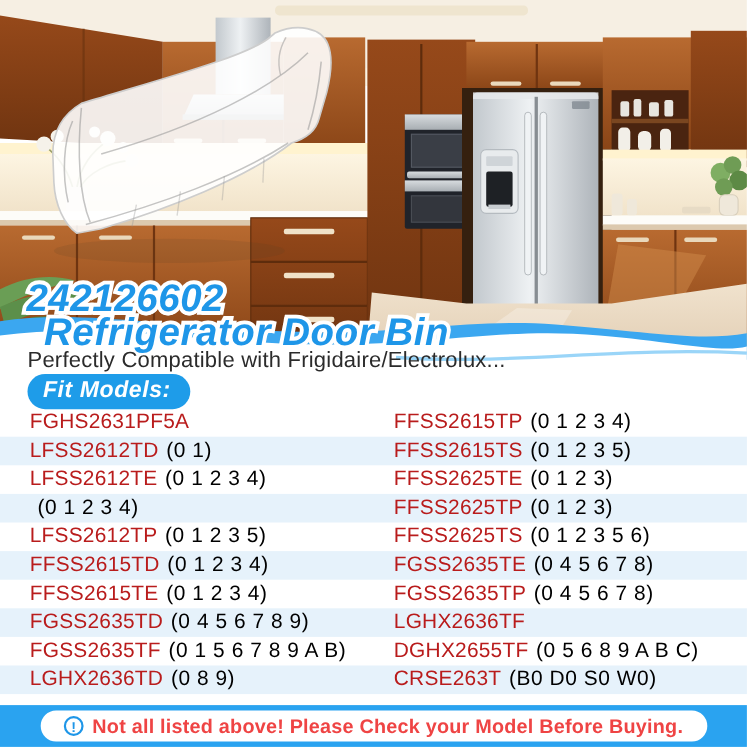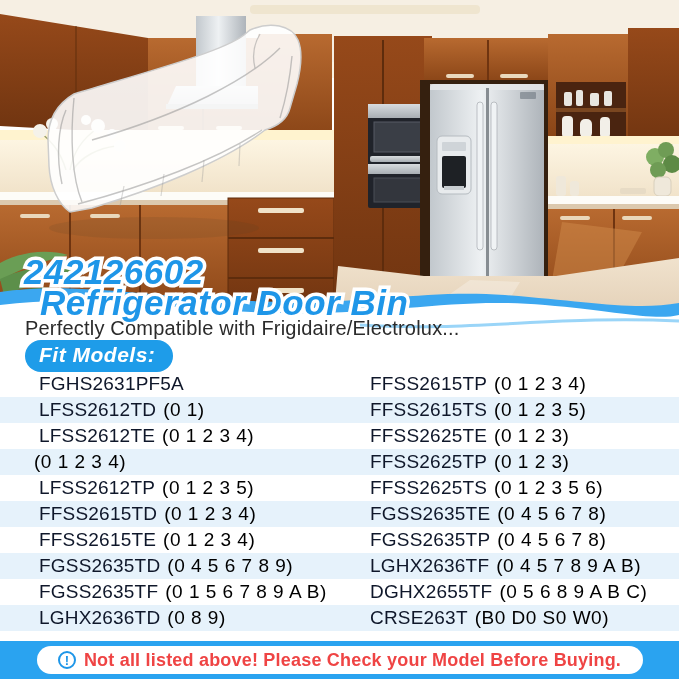--- a/index.html
+++ b/index.html
@@ -31,21 +31,21 @@
     position:absolute; left:25px; top:340px; z-index:4;
     background:#1e9ce9; color:#ffffff; font-style:italic; font-weight:bold;
     font-size:21px; padding:3px 18px 5px 14px; border-radius:17px; letter-spacing:.5px;
   }
   
   .models { position:absolute; left:0; top:371px; width:679px; z-index:4; }
   .model-row { display:flex; height:26px; line-height:26px; font-size:19px; padding-left:27px; }
   .model-row.striped { background:#e6f2fb; }
   .cell-left { width:331px; display:flex; }
   .cell-right { flex:1; display:flex; }
-  .model { color:#0f172a; letter-spacing:.2px;margin-left:12px; }
+  .model { color:#b91c1c; letter-spacing:.2px; }
   .suffix { color:#000000; margin-left:7px; letter-spacing:.5px; }
   
   .banner {
     position:absolute; left:0; top:641px; width:679px; height:38px;
     background:#2aa3f0; z-index:5; display:flex; align-items:center; justify-content:center;
   }
   .banner-pill {
     background:#ffffff; border-radius:14px; height:28px; width:606px;
     display:flex; align-items:center; justify-content:center; gap:8px;
   }
@@ -349,21 +349,20 @@
         </div>
       </div>
 
       <div class="model-row striped">
         <div class="cell-left">
           <span class="model">FGSS2635TD</span>
           <span class="suffix">(0 4 5 6 7 8 9)</span>
         </div>
         <div class="cell-right">
           <span class="model">LGHX2636TF</span>
-          <span class="suffix">(0 4 5 7 8 9 A B)</span>
         </div>
       </div>
 
       <div class="model-row">
         <div class="cell-left">
           <span class="model">FGSS2635TF</span>
           <span class="suffix">(0 1 5 6 7 8 9 A B)</span>
         </div>
         <div class="cell-right">
           <span class="model">DGHX2655TF</span>

